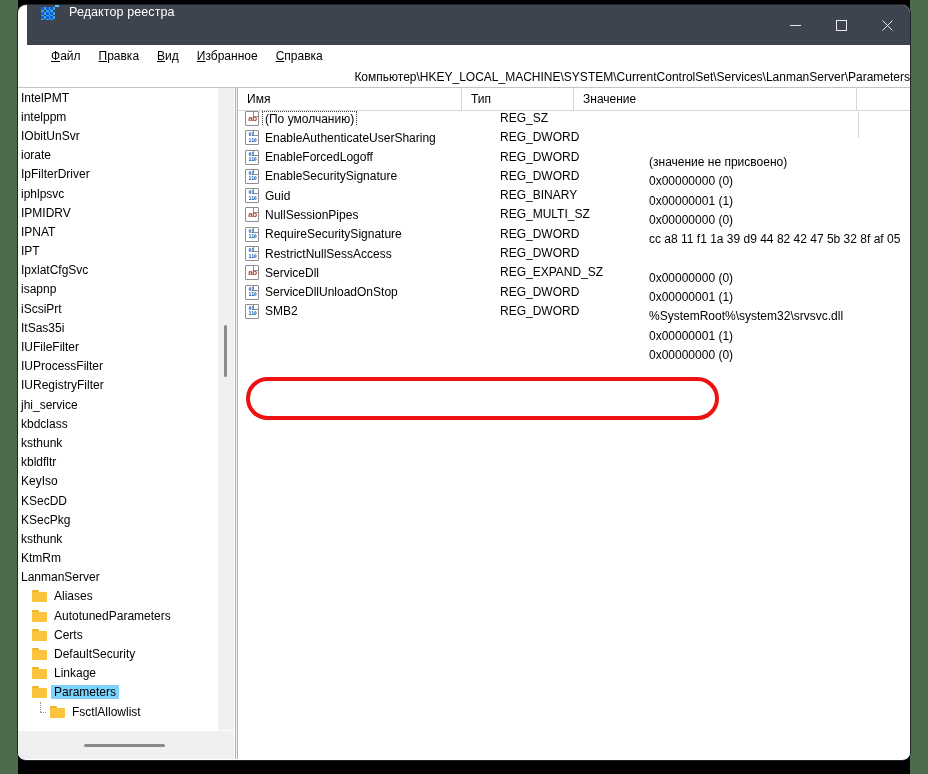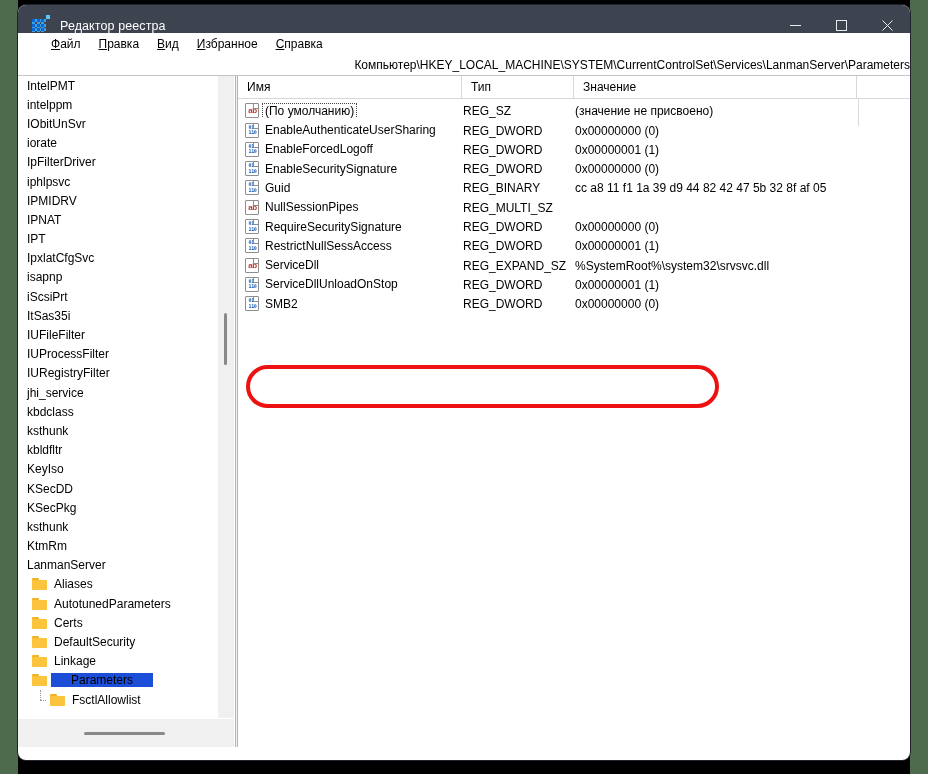--- a/index.html
+++ b/index.html
@@ -30,24 +30,25 @@
     background: #ffffff;
     border-radius: 8px;
     z-index: 2;
     overflow: hidden;
     box-shadow: 0 0 0 1px #20242c;
   }
 
   
   #titlebar {
     position: relative;
-    height: 28px;
+    height: 40px;
     background: #3d434f;
     display: flex;
-    align-items: flex-end;
+    align-items: flex-start;
+    margin-left: 9px;
   }
   #app-icon {
     margin-left: 14px;
     width: 16px; height: 16px;
     position: relative;
     flex: 0 0 auto;
   }
   #app-icon .grid {
     position: absolute; left: 0; top: 2px;
     width: 14px; height: 13px;
@@ -126,27 +127,26 @@
     overflow: hidden;
   }
   #tree-scroll {
     position: absolute;
     left: 0; top: 0; right: 16px; bottom: 29px;
     overflow: hidden;
   }
   .tree-item {
     height: 19.2px;
     display: flex; align-items: center;
-    padding-left: 6px;
     font-size: 12px; color: #000000;
     white-space: nowrap;
   }
   .tree-item.sel .tlabel {
-    background: #1d4ed8;
-    padding: 0 20px;
+    background: #7dd3fc;
+    padding: 0 3px;
   }
   .tree-item .tlabel { padding: 0 3px; }
   .tree-item.indent1 { padding-left: 14px; }
   .tree-item.indent2 { padding-left: 32px; }
   .folder {
     width: 15px; height: 12px;
     margin-right: 4px;
     flex: 0 0 auto;
     position: relative;
   }
@@ -247,24 +247,25 @@
     position: absolute;
     left: 620px; top: 23px;
     width: 1px; height: 27px;
     background: #d8d8d8;
   }
 
   #rows { position: relative; }
   .vrow {
     height: 19.3px;
     display: flex;
-    align-items: flex-end;
+    align-items: flex-start;
     font-size: 12px;
     color: #000000;
     white-space: nowrap;
+    gap: 37px;
   }
   .vrow .vname {
     width: 216px;
     display: flex; align-items: center;
     padding-left: 7px;
     overflow: hidden;
   }
   .vrow .vtype { width: 112px; padding-left: 9px; }
   .vrow .vvalue { flex: 1 1 auto; padding-left: 9px; margin-top: 44px; }
   .vrow .nametext { padding: 0 2px; }

